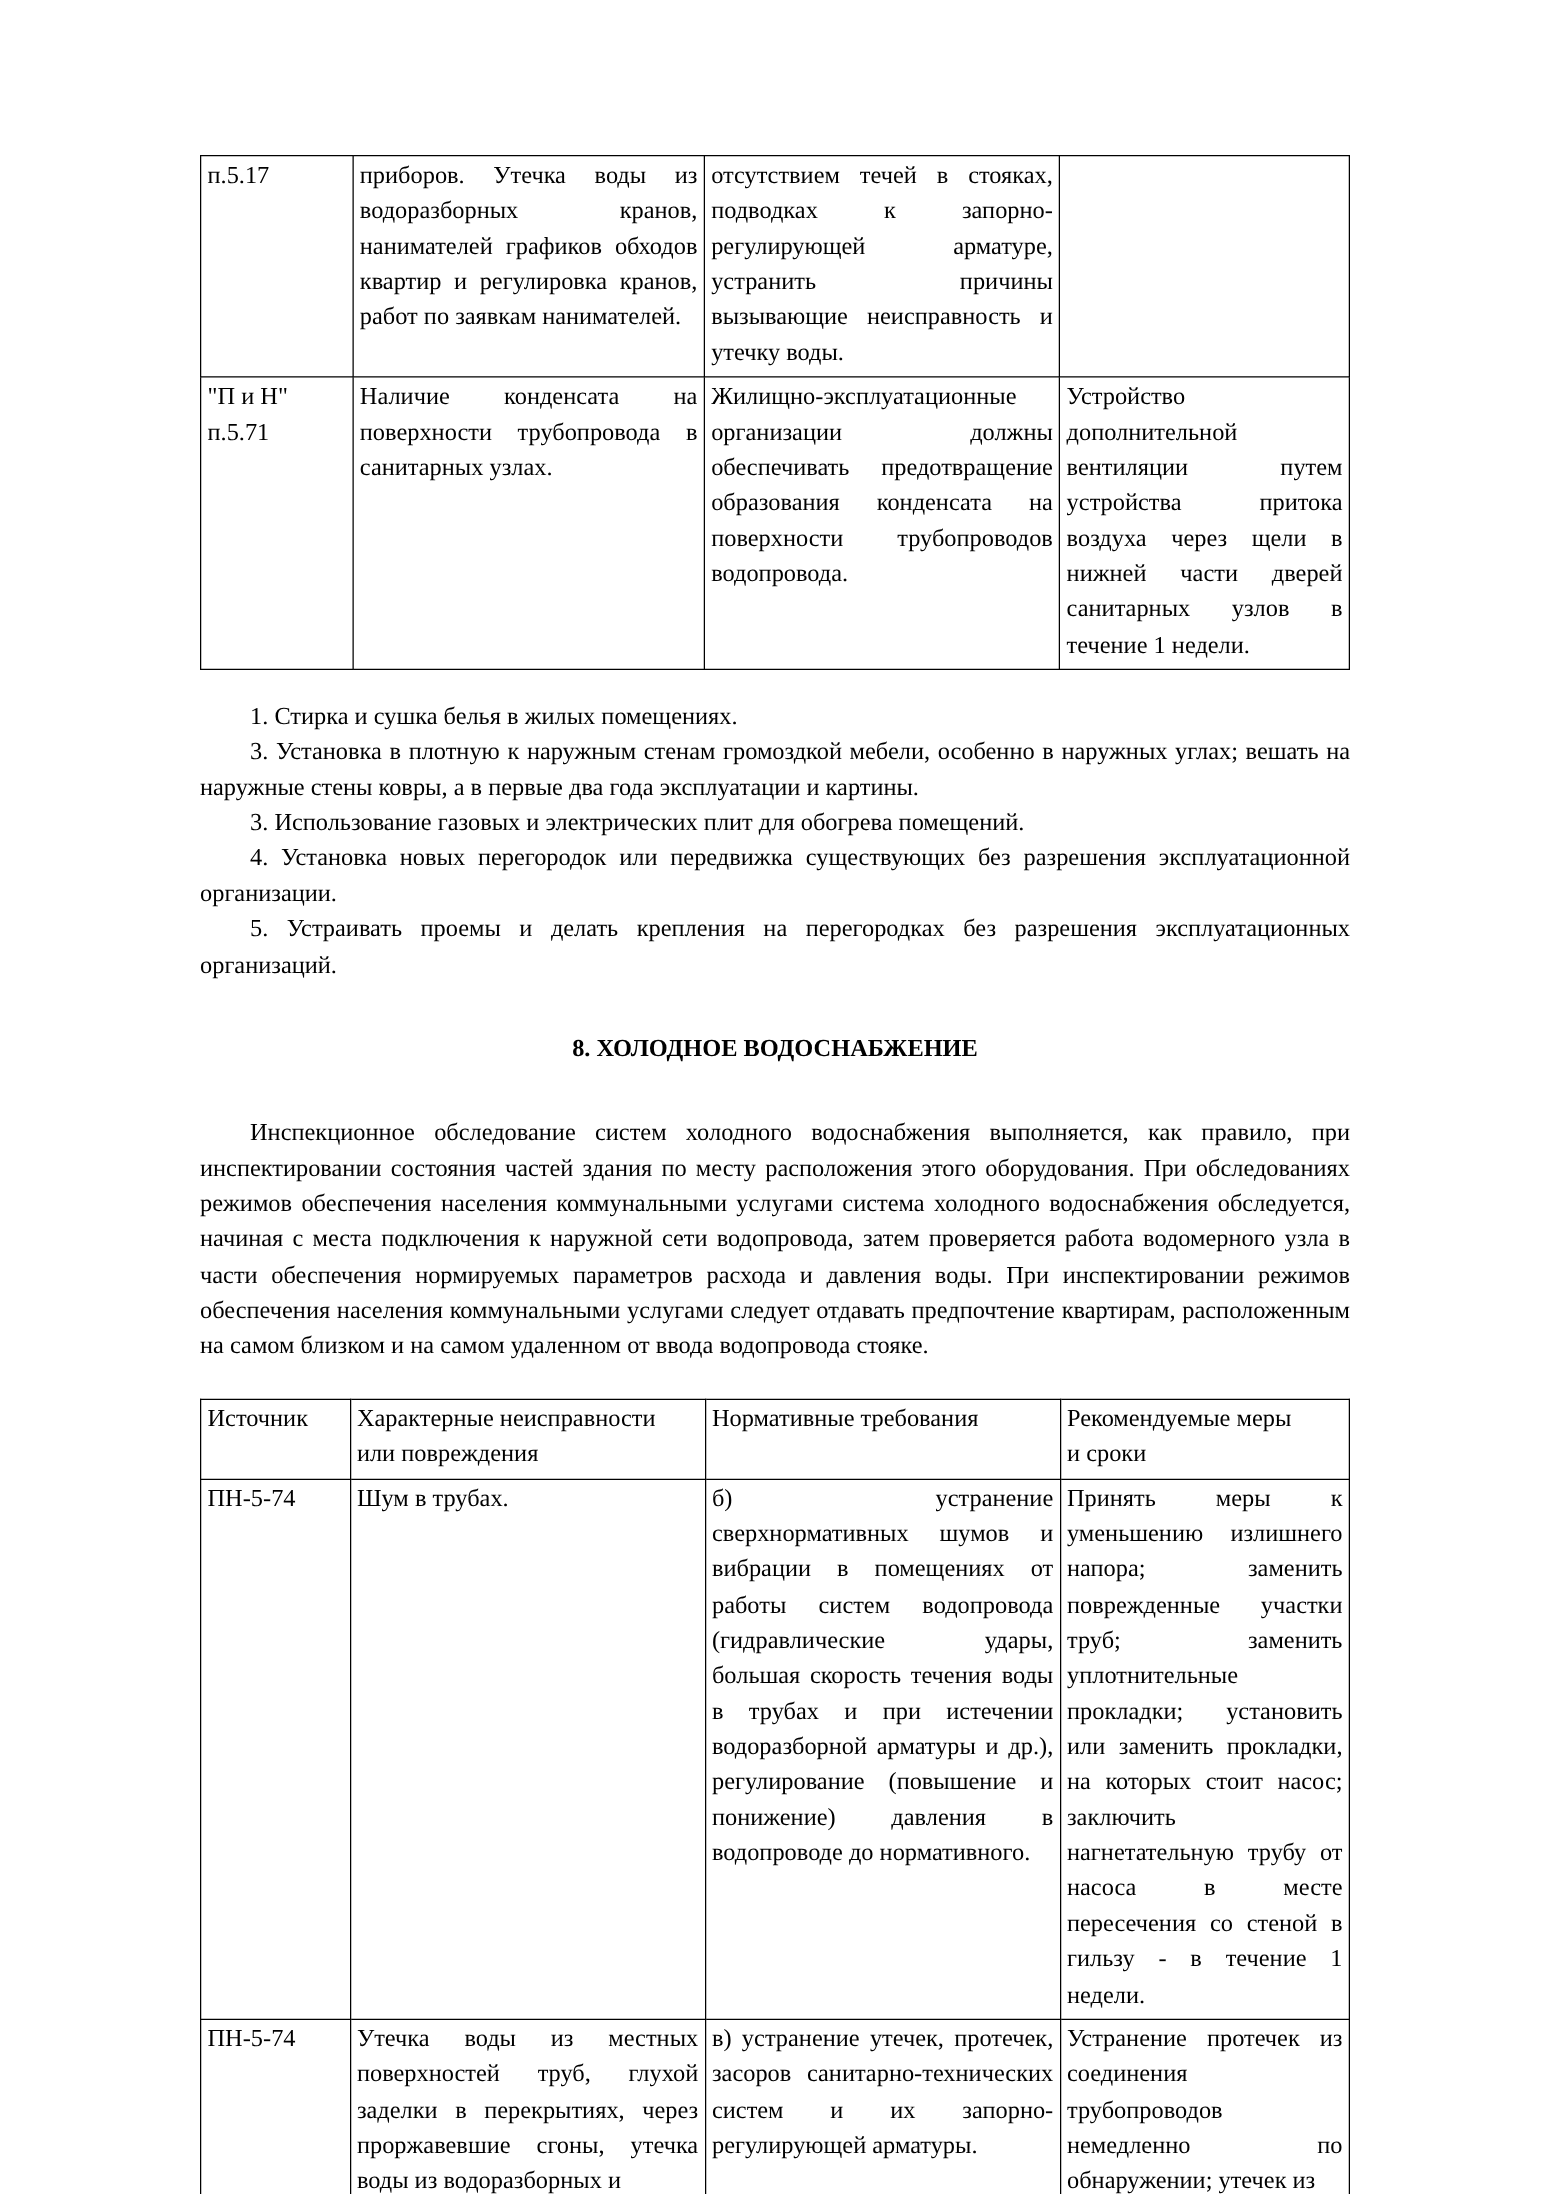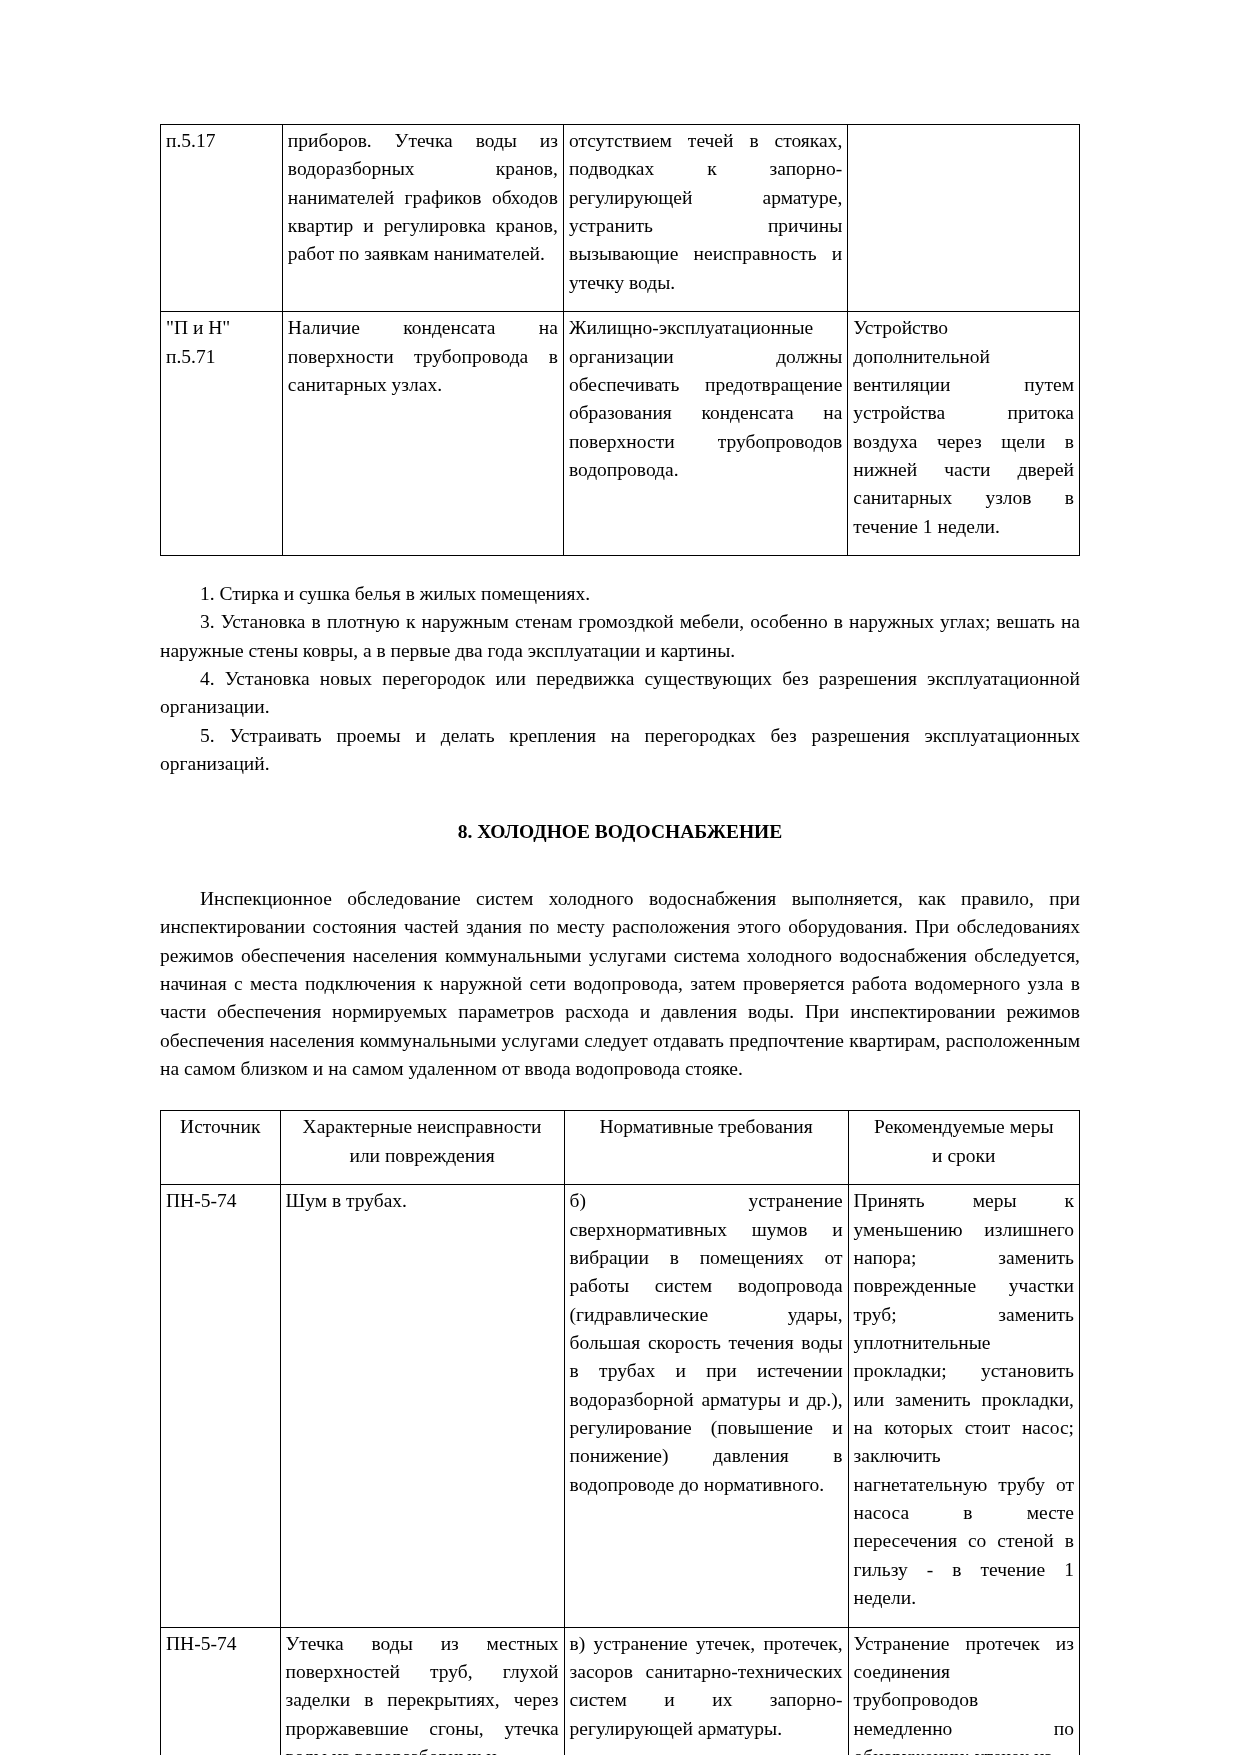--- a/index.html
+++ b/index.html
@@ -22,30 +22,29 @@
   }
   .doc-table {
     border-collapse: collapse;
     width: 920px;
     table-layout: fixed;
     margin: 0;
   }
   .doc-table td, .doc-table th {
     border: 1.6px solid #000;
     vertical-align: top;
-    padding: 2px 5px 14px 5px;
+    padding: 2px 5px 4px 5px;
     font-size: 19.5px;
     line-height: 1.455;
     text-align: justify;
     text-justify: inter-word;
     font-weight: normal;
     hyphens: none;
   }
   .doc-table th {
-    text-align: center;
   }
   .c1 { width: 100px; }
   .c2 { width: 245px; }
   .c3 { width: 248px; }
   .c4 { width: 200px; }
   .t2c1 { width: 98px; }
   .t2c2 { width: 248px; }
   .t2c3 { width: 248px; }
   .t2c4 { width: 200px; }
   td.nojust { text-align: left; }
@@ -90,20 +89,21 @@
         <td class="c3">Жилищно-эксплуатационные организации должны обеспечивать предотвращение образования конденсата на поверхности трубопроводов водопровода.</td>
         <td class="c4">Устройство дополнительной вентиляции путем устройства притока воздуха через щели в нижней части дверей санитарных узлов в течение 1 недели.</td>
       </tr>
     </tbody>
   </table>
 
   <div class="gap-after-table"></div>
 
   <p class="body">1. Стирка и сушка белья в жилых помещениях.</p>
   <p class="body">3. Установка в плотную к наружным стенам громоздкой мебели, особенно в наружных углах; вешать на наружные стены ковры, а в первые два года эксплуатации и картины.</p>
+  <p class="body">3. Использование газовых и электрических плит для обогрева помещений.</p>
   <p class="body">4. Установка новых перегородок или передвижка существующих без разрешения эксплуатационной организации.</p>
   <p class="body">5. Устраивать проемы и делать крепления на перегородках без разрешения эксплуатационных организаций.</p>
 
   <div class="spacer-md"></div>
 
   <h2 class="section">8. ХОЛОДНОЕ ВОДОСНАБЖЕНИЕ</h2>
 
   <div class="spacer-md"></div>
 
   <p class="body">Инспекционное обследование систем холодного водоснабжения выполняется, как правило, при инспектировании состояния частей здания по месту расположения этого оборудования. При обследованиях режимов обеспечения населения коммунальными услугами система холодного водоснабжения обследуется, начиная с места подключения к наружной сети водопровода, затем проверяется работа водомерного узла в части обеспечения нормируемых параметров расхода и давления воды. При инспектировании режимов обеспечения населения коммунальными услугами следует отдавать предпочтение квартирам, расположенным на самом близком и на самом удаленном от ввода водопровода стояке.</p>

